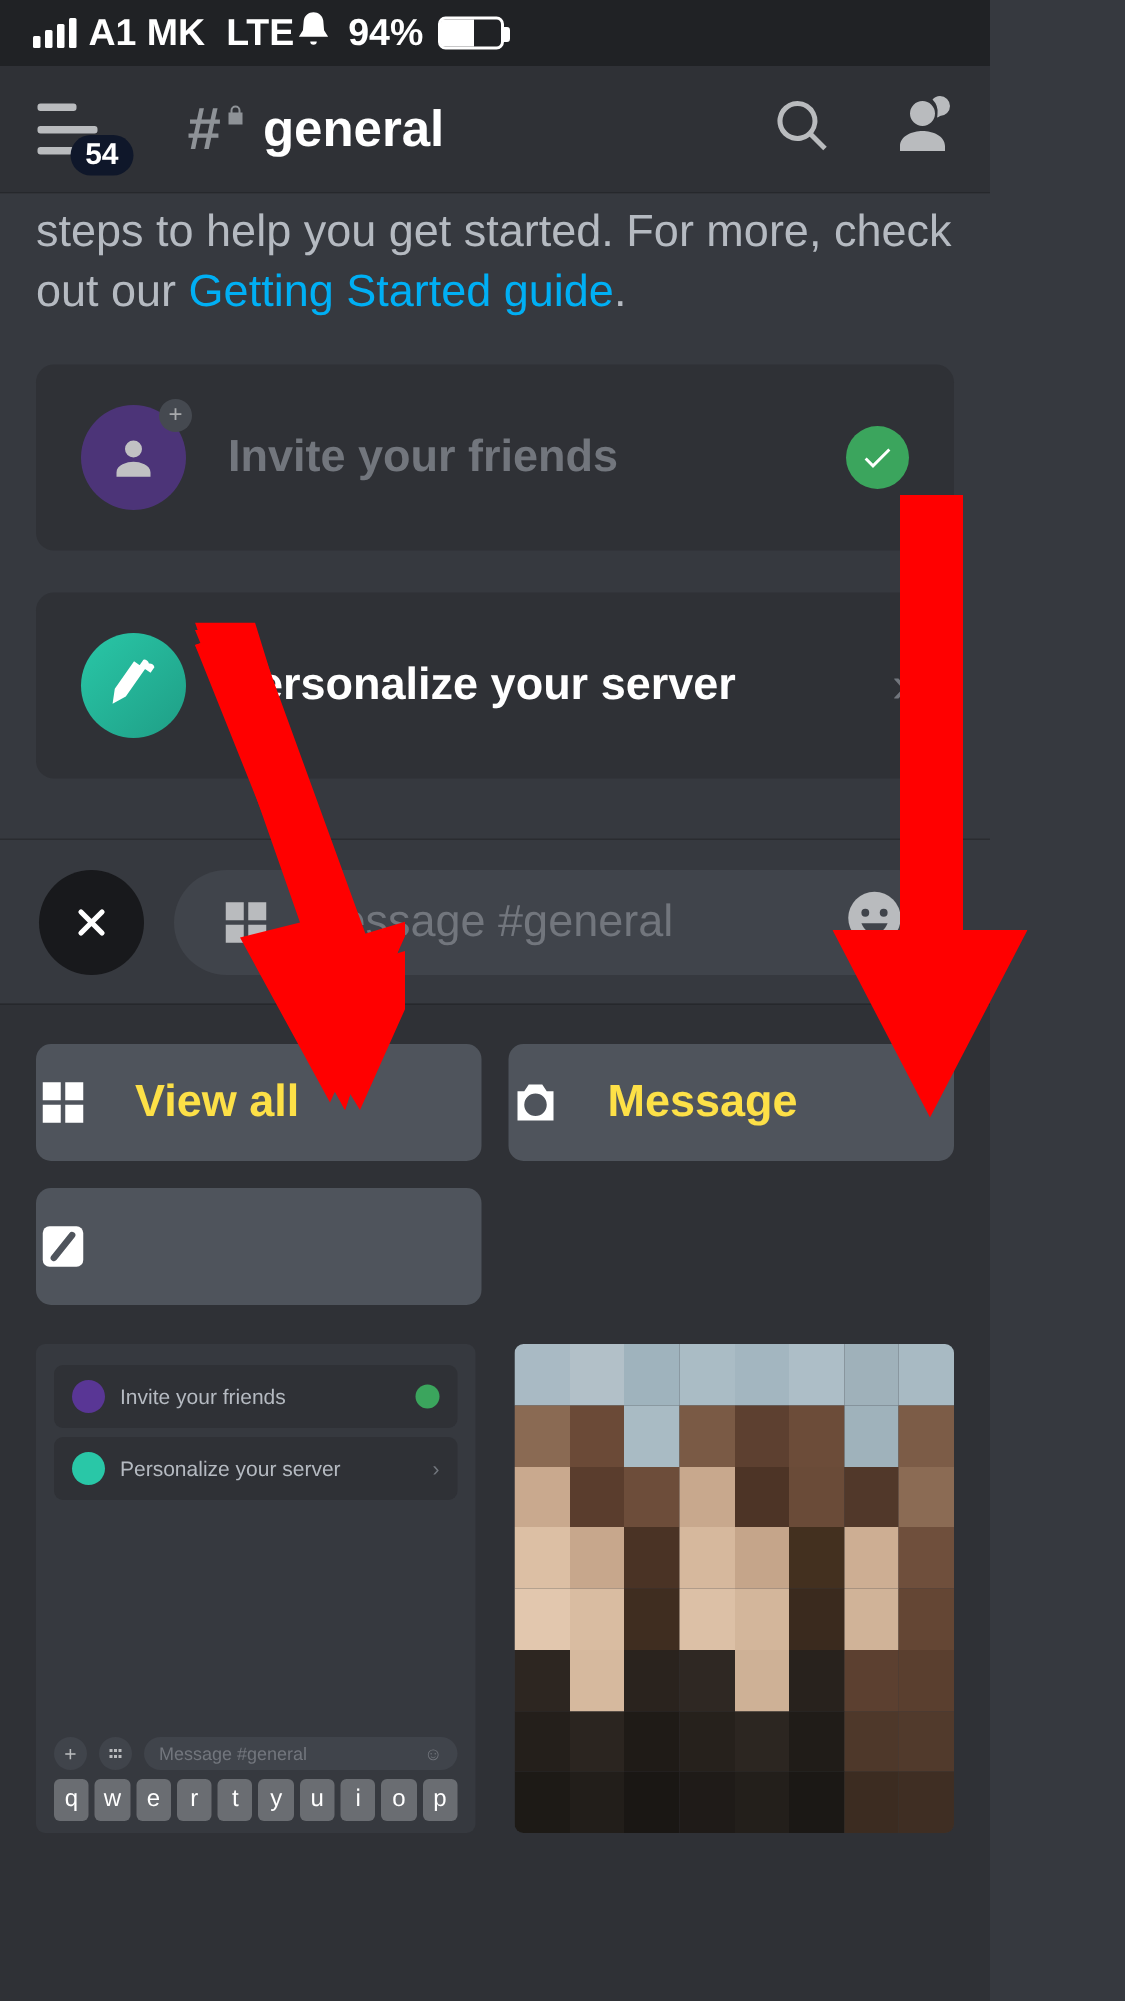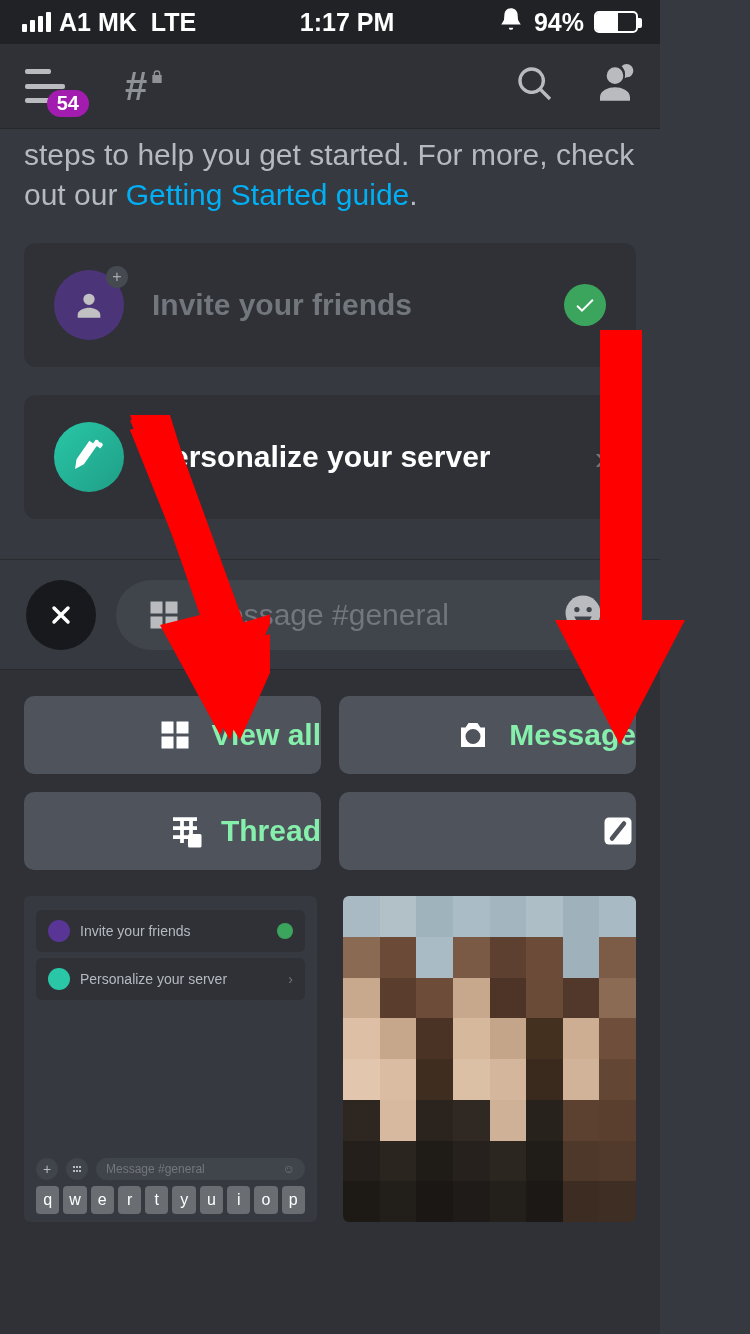--- a/index.html
+++ b/index.html
@@ -56,21 +56,21 @@
   .hamburger {
     position:relative;
     width:40px; height:34px;
     display:flex; flex-direction:column; justify-content:space-between;
   }
   .hamburger .line{height:5px;background:#b9bbbe;border-radius:2px;}
   .hamburger .line.short{width:26px}
   .hamburger .line.full{width:40px}
   .badge {
     position:absolute; right:-24px; bottom:-14px;
-    background:#a21caf; color:#fff;
+    background:#0f172a; color:#fff;
     font-size:20px; font-weight:700;
     padding:2px 10px; border-radius:14px;
   }
   .channel-title {
     display:flex; align-items:center; gap:2px;
     margin-left:60px;
   }
   .hash-lock {
     display:flex; align-items:flex-start;
     color:#8e9297;
@@ -158,23 +158,23 @@
   }
   .panel-grid{
     display:grid;
     grid-template-columns:1fr 1fr;
     gap:18px;
   }
   .panel-btn{
     height:78px;
     background:#4f545c;
     border-radius:10px;
-    display:flex;align-items:center;justify-content:flex-end;
-    gap:18px;
-    color:#86efac;font-size:30px;font-weight:600;
+    display:flex;align-items:center;justify-content:flex-start;
+    gap:30px;
+    color:#fde047;font-size:30px;font-weight:600;
   }
   .panel-btn svg{width:36px;height:36px;fill:#fff}
 
   .thumbs{
     display:grid;
     grid-template-columns:1fr 1fr;
     gap:26px;
     margin-top:26px;
   }
   .thumb{
@@ -231,21 +231,20 @@
     <div class="status-left">
       <div class="signal-bars">
         <span></span>
           <span></span>
           <span></span>
           <span></span>
       </div>
       <span>A1 MK</span>
       <span style="margin-left:6px">LTE</span>
     </div>
-    <div class="status-center">1:17 PM</div>
     <div class="status-right">
       <span>
         <svg width="26" height="26" viewBox="0 0 24 24" fill="#fff">
             <path d="M12 22a2 2 0 0 0 2-2h-4a2 2 0 0 0 2 2zm0-20C9 2 6.5 4 6 7l-.5 6L3 17h18l-2.5-4L18 7c-.5-3-3-5-6-5z"></path>
           </svg>
       </span>
       <span>94%</span>
       <div class="battery-box">
           <div class="battery-fill"></div>
         </div>
@@ -261,20 +260,21 @@
     </div>
     <div class="channel-title">
       <div class="hash-lock">
         <span class="hash">#</span>
         <span class="lock-mini">
           <svg width="16" height="16" viewBox="0 0 24 24" fill="#8e9297">
               <path d="M17 9V7a5 5 0 0 0-10 0v2H5v12h14V9zm-8 0V7a3 3 0 1 1 6 0v2z"></path>
             </svg>
         </span>
       </div>
+      <span class="channel-name">general</span>
     </div>
     <div class="header-spacer"></div>
     <div class="header-icon">
       <svg viewBox="0 0 24 24">
           <path d="M10 2a8 8 0 1 0 4.9 14.3l5.4 5.4 1.4-1.4-5.4-5.4A8 8 0 0 0 10 2zm0 2a6 6 0 1 1 0 12 6 6 0 0 1 0-12z"></path>
         </svg>
     </div>
     <div class="header-icon">
       <svg viewBox="0 0 24 24">
           <path d="M12 12a5 5 0 1 0-5-5 5 5 0 0 0 5 5zm0 2c-4 0-9 2-9 6v2h18v-2c0-4-5-6-9-6zm7-6a4 4 0 0 0 0-8 4 4 0 0 0-3 1.4A7 7 0 0 1 18 7a7 7 0 0 1-.2 1.6A4 4 0 0 0 19 8z"></path>
@@ -343,27 +343,20 @@
         <svg viewBox="0 0 24 24">
             <path d="M3 3h8v8H3zm10 0h8v8h-8zM3 13h8v8H3zm10 0h8v8h-8z"></path>
           </svg>
         <span>View all</span>
       </div>
       <div class="panel-btn">
         <svg viewBox="0 0 24 24">
             <path d="M4 7h3l2-3h6l2 3h3v13H4zM12 18a5 5 0 1 0-5-5 5 5 0 0 0 5 5z"></path>
           </svg>
         <span>Message</span>
-      </div>
-      <div class="panel-btn">
-        <svg viewBox="0 0 24 24">
-            <path d="M4 4h16M4 10h16M4 16h10M10 4v16M16 4v10" stroke="#fff" stroke-width="2.5"></path>
-            <rect x="14" y="14" width="9" height="9" rx="1" fill="#fff"></rect>
-          </svg>
-        <span>Thread</span>
       </div>
       <div class="panel-btn">
         <svg viewBox="0 0 24 24">
             <rect x="3" y="3" width="18" height="18" rx="3" fill="#fff"></rect>
             <path d="M8 17 16 7" stroke="#4f545c" stroke-width="3" stroke-linecap="round"></path>
           </svg>
       </div>
     </div>
 
     <div class="thumbs">

